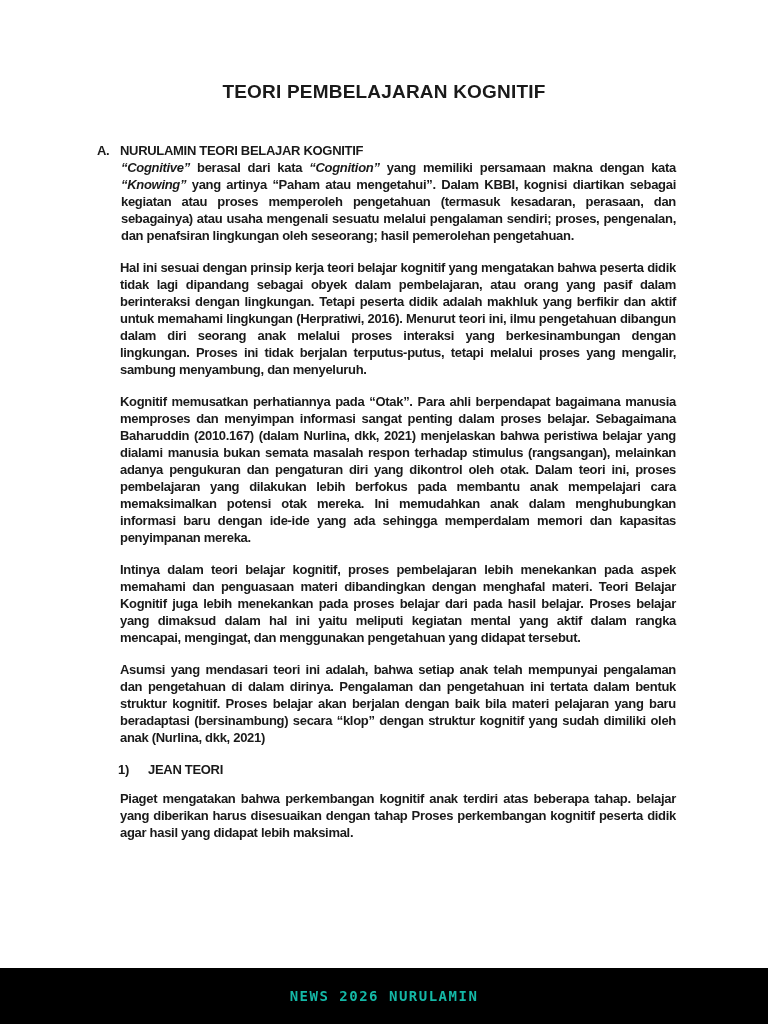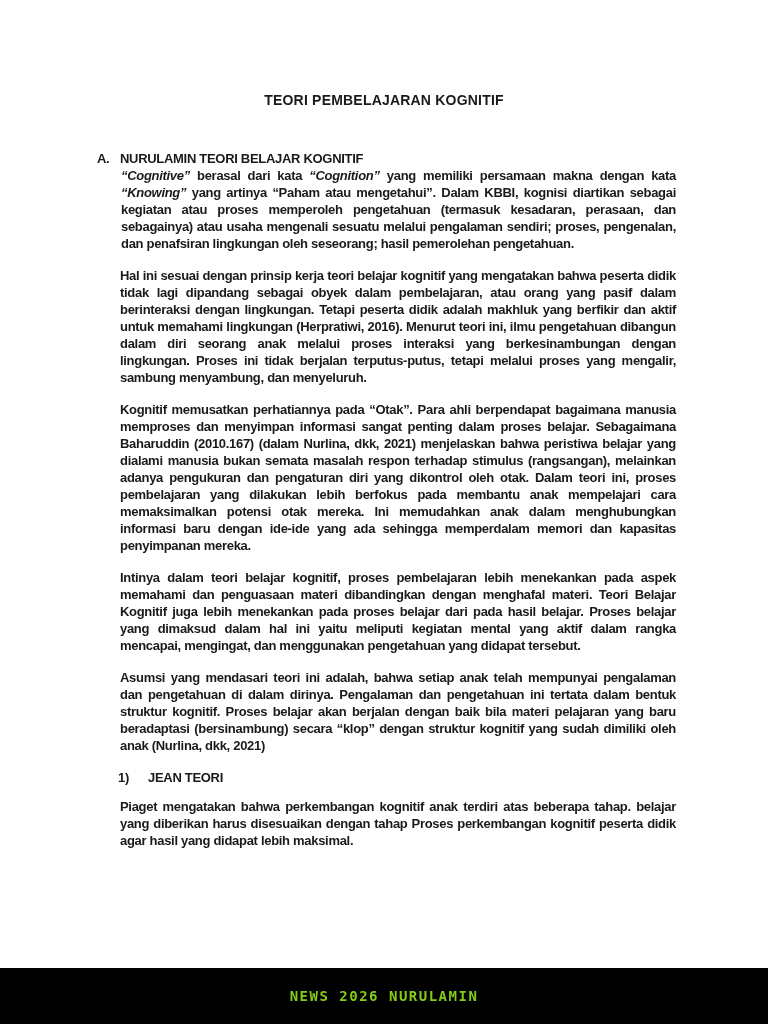--- a/index.html
+++ b/index.html
@@ -10,26 +10,26 @@
   .page {
     position: relative;
     width: 768px;
     height: 1024px;
     background: #ffffff;
     overflow: hidden;
     font-family: "Liberation Sans", sans-serif;
     color: #1a1a1a;
   }
   .doc-title {
-    margin: 12px;
+    margin: 4px;
     padding-top: 78px;
     height: 20px;
     line-height: 20px;
     text-align: center;
-    font-size: 14px;
+    font-size: 19px;
     font-weight: bold;
     letter-spacing: 0.2px;
     color: #1a1a1a;
   }
   .content {
     margin-top: 40px;
     padding-left: 97px;
     padding-right: 92px;
     font-size: 13px;
     line-height: 17px;
@@ -77,21 +77,21 @@
     background: #000000;
     display: flex;
     align-items: center;
     justify-content: center;
   }
   .watermark {
     font-family: "DejaVu Sans Mono", monospace;
     font-weight: bold;
     font-size: 14px;
     letter-spacing: 1.5px;
-    color: #84cc16;
+    color: #14b8a6;
   }
 </style>
 </head>
 <body>
 
 <div class="page">
 
   <h1 class="doc-title">TEORI PEMBELAJARAN KOGNITIF</h1>
 
   <div class="content">

